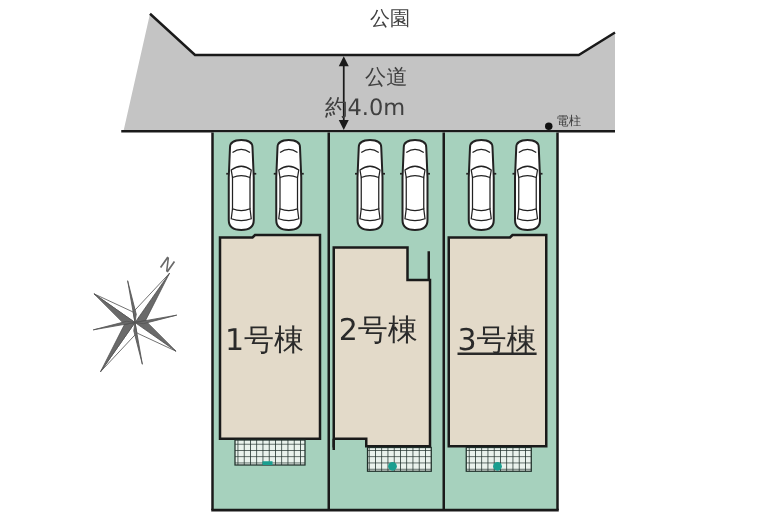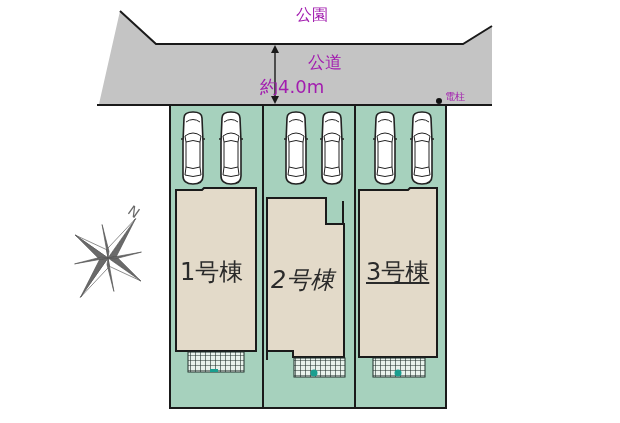--- a/index.html
+++ b/index.html
@@ -1,21 +1,21 @@
 <!DOCTYPE html>
 <html><head>
 <meta charset="utf-8">
 <style>
   html, body { margin:0; padding:0; background:#ffffff; }
   body { width:620px; height:423px; position:relative; overflow:hidden;
          font-family:"DejaVu Sans", sans-serif; }
   svg { position:absolute; left:0; top:0; }
-  .lbl { position:absolute; color:#a21caf; white-space:nowrap; }
+  .lbl { position:absolute; color:#404040; white-space:nowrap; }
   .park-lbl { left:296px; top:5px; font-size:16px; }
-  .road-lbl { left:308px; top:52px; font-size:17px; line-height:20px;text-align:center; }
+  .road-lbl { left:292px; top:52px; font-size:17px; line-height:20px;text-align:center; }
   .road-w  { left:260px; top:77px; font-size:18px; line-height:20px; }
   .pole-lbl { left:445px; top:90px; font-size:10px; }
   .house-lbl { position:absolute; font-size:24px; color:#2a2a2a; white-space:nowrap;text-align:right; }
 </style>
 </head>
 <body>
 
 <svg width="620" height="423" viewBox="0 0 620 423">
   <defs>
     <pattern id="grid" width="5" height="5" patternUnits="userSpaceOnUse">
@@ -106,14 +106,14 @@
   </g>
   <text x="129" y="216" font-size="14" fill="#6a6a6a" font-family="DejaVu Sans, sans-serif" transform="rotate(35 133 211)">N</text>
 </svg>
 
 <div class="lbl park-lbl">公園</div>
 <div class="lbl road-lbl">公道</div>
 <div class="lbl road-w">約4.0m</div>
 <div class="lbl pole-lbl">電柱</div>
 
 <div class="house-lbl" style="left:180px; top:256px;">1号棟</div>
-<div class="house-lbl" style="left:271px; top:264px;font-style:italic;">2号棟</div>
+<div class="house-lbl" style="left:271px; top:248px;">2号棟</div>
 <div class="house-lbl" style="left:366px; top:256px;text-decoration:underline;">3号棟</div>
 
 </body></html>

